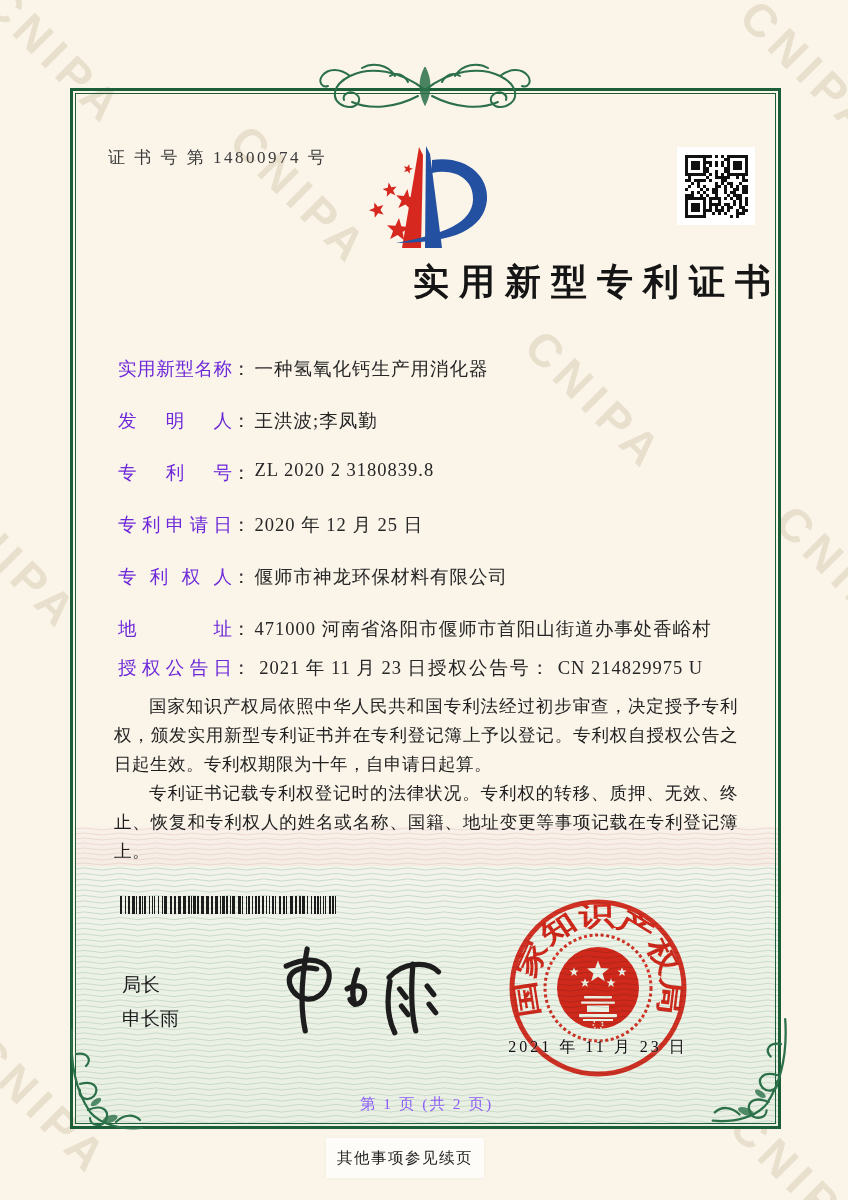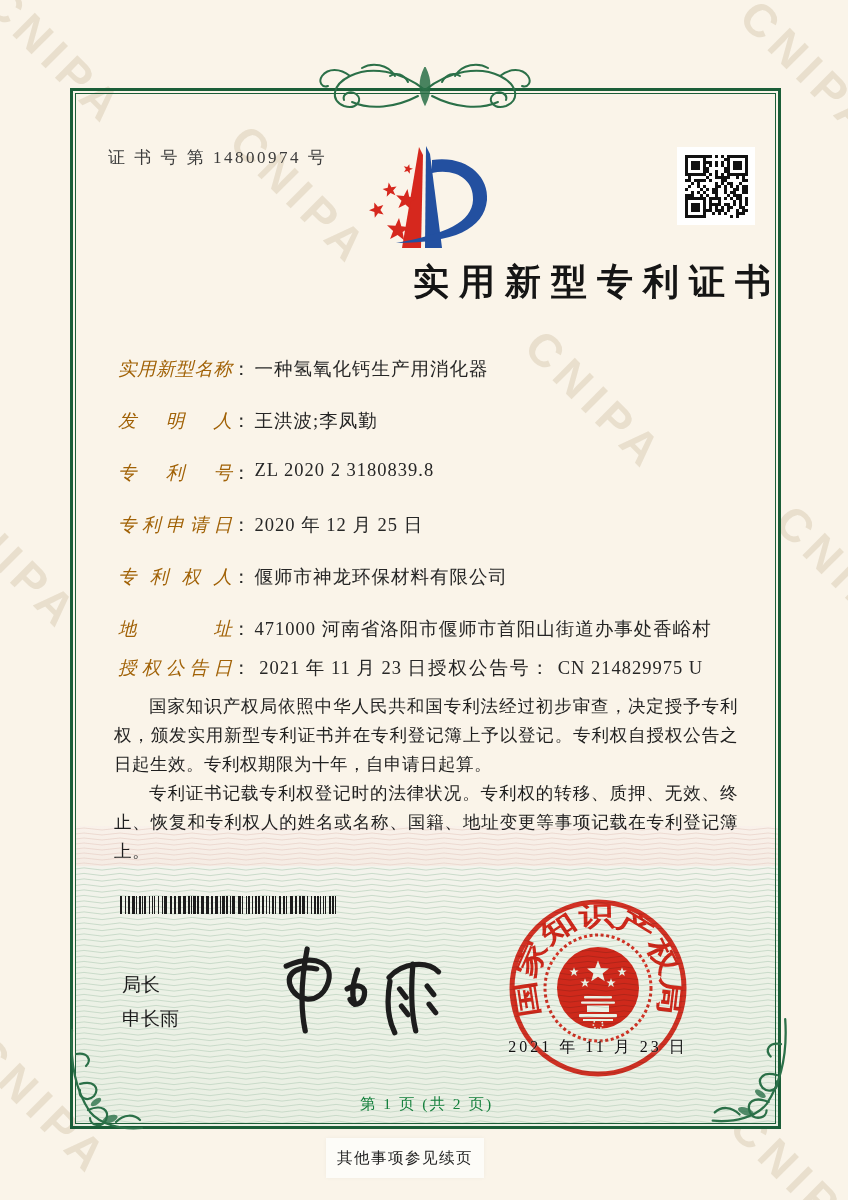--- a/index.html
+++ b/index.html
@@ -40,21 +40,21 @@
     position:absolute; left:677px; top:147px; width:78px; height:78px; background:#fff; z-index:3;
     display:flex; align-items:center; justify-content:center;
   }
   .title{
     position:absolute; left:72px; top:258px; width:709px; text-align:right; z-index:3;
     font-size:36px; font-weight:bold; letter-spacing:10px; color:#151515;
   }
   
   .fields{position:absolute; left:118px; top:356px; width:620px; z-index:3; font-size:18.5px;}
   .frow{display:flex; margin-bottom:27px; white-space:nowrap;}
-  .flabel{display:inline-block; width:114px; text-align:justify; text-align-last:justify; color:#a16207;font-style:italic;}
+  .flabel{display:inline-block; width:114px; text-align:justify; text-align-last:justify; color:#6d28d9;}
   .fcolon{color:#262626;}
   .fvalue{margin-left:4px; letter-spacing:1px; color:#262626;}
   .grant-row{position:absolute; left:118px; top:655px; width:620px; z-index:3; font-size:18.5px; white-space:nowrap;}
   .grant-second{position:absolute; left:310px; top:0;}
   .glabel{letter-spacing:2px;}
   
   .body-text{
     position:absolute; left:114px; top:692px; width:624px; z-index:3;
     font-size:17.5px; line-height:29px; text-align:justify; color:#1f1f1f; letter-spacing:0.5px;
   }
@@ -66,21 +66,21 @@
   .signer-name{position:absolute; left:122px; top:1006px; z-index:3;
     font-family:Liberation Serif, serif; font-size:19px; color:#1a1a1a;}
   .signature{position:absolute; left:250px; top:933px; z-index:3;}
   .seal{position:absolute; left:503px; top:893px; z-index:4; mix-blend-mode:multiply;}
   .seal-date{
     position:absolute; left:503px; top:1037px; width:190px; text-align:center; z-index:5;
     font-size:16px; letter-spacing:3px; color:#111;
     text-shadow:0 0 2px rgba(255,255,255,.8);
   }
   .page-no{
-    position:absolute; left:72px; top:1094px; width:709px; text-align:center; z-index:3; font-size:15.5px; color:#15803d; letter-spacing:2px;
+    position:absolute; left:72px; top:1094px; width:709px; text-align:center; z-index:3; font-size:15.5px; color:#8b5cf6; letter-spacing:2px;
   }
   .note-strip{
     position:absolute; left:326px; top:1138px; width:158px; height:40px; background:#fdfcf8; z-index:3;
     display:flex; align-items:center; justify-content:center; font-size:15.5px; letter-spacing:1.5px; color:#1f1f1f;
     box-shadow:0 0 4px rgba(0,0,0,0.04);
   }
   .mirror-x{transform:scaleX(-1);}
 </style>
 </head>
 <body>

